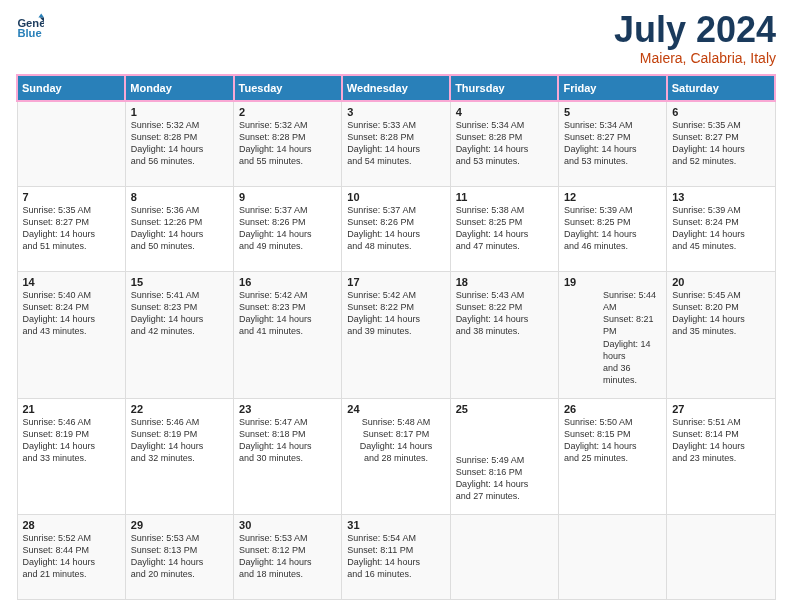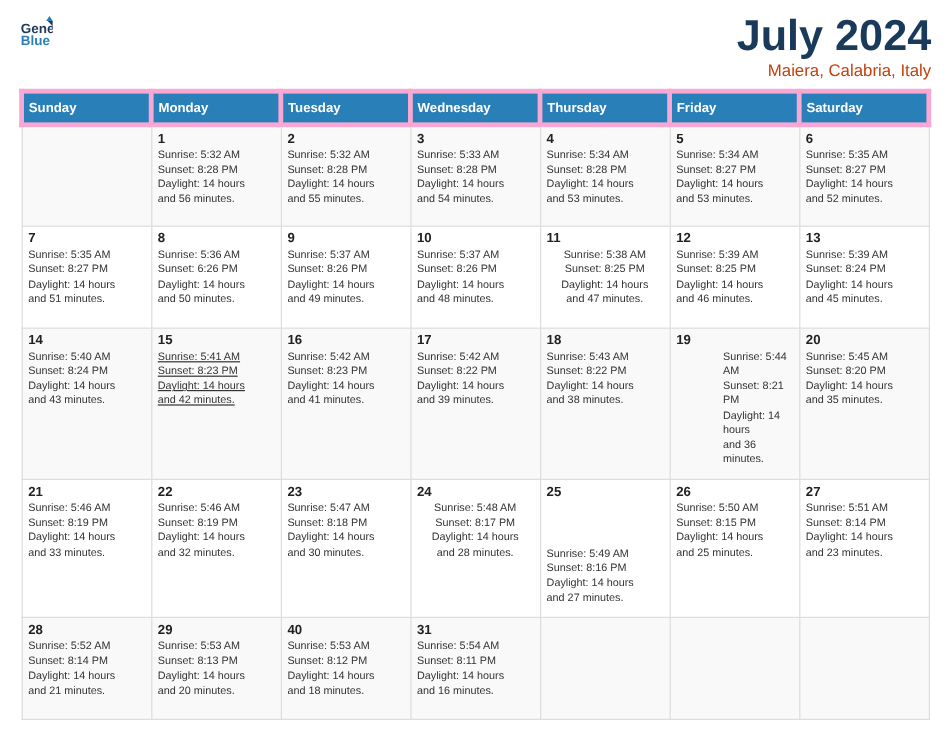--- a/index.html
+++ b/index.html
@@ -53,21 +53,21 @@
       flex: 1;
       font-size: 10px;
     }
     .calendar-table th {
       background: #2980b9;
       color: #fff;
       padding: 6px 4px;
       text-align: left;
       font-size: 11px;
       font-weight: bold;
-      border: 4px solid #f9a8d4;
+      border: 2px solid #f9a8d4;
     }
     .calendar-table td {
       vertical-align: top;
       padding: 4px 5px;
       border: 1px solid #ddd;
       width: calc(100% / 7);
       height: 80px;
     }
     .calendar-table tr:nth-child(odd) td {
       background: #f9f9f9;
@@ -172,41 +172,41 @@
           <td>
             <span class="day-number">7</span>
             <div class="day-info" style="white-space: pre-line;">Sunrise: 5:35 AM
 Sunset: 8:27 PM
 Daylight: 14 hours
 and 51 minutes.</div>
           </td>
           <td>
             <span class="day-number">8</span>
             <div class="day-info" style="white-space: pre-line;">Sunrise: 5:36 AM
-Sunset: 6:26 PM
+Sunset: 12:26 PM
 Daylight: 14 hours
 and 50 minutes.</div>
           </td>
           <td>
             <span class="day-number">9</span>
             <div class="day-info" style="white-space: pre-line;">Sunrise: 5:37 AM
 Sunset: 8:26 PM
 Daylight: 14 hours
 and 49 minutes.</div>
           </td>
           <td>
             <span class="day-number">10</span>
             <div class="day-info" style="white-space: pre-line;">Sunrise: 5:37 AM
 Sunset: 8:26 PM
 Daylight: 14 hours
 and 48 minutes.</div>
           </td>
           <td>
             <span class="day-number">11</span>
-            <div class="day-info" style="white-space: pre-line; text-align: center;">Sunrise: 5:38 AM
+            <div class="day-info" style="white-space: pre-line;">Sunrise: 5:38 AM
 Sunset: 8:25 PM
 Daylight: 14 hours
 and 47 minutes.</div>
           </td>
           <td>
             <span class="day-number">12</span>
             <div class="day-info" style="white-space: pre-line;">Sunrise: 5:39 AM
 Sunset: 8:25 PM
 Daylight: 14 hours
 and 46 minutes.</div>
@@ -222,21 +222,21 @@
         <tr>
           <td>
             <span class="day-number">14</span>
             <div class="day-info" style="white-space: pre-line;">Sunrise: 5:40 AM
 Sunset: 8:24 PM
 Daylight: 14 hours
 and 43 minutes.</div>
           </td>
           <td>
             <span class="day-number">15</span>
-            <div class="day-info" style="white-space: pre-line; text-decoration: underline;">Sunrise: 5:41 AM
+            <div class="day-info" style="white-space: pre-line;">Sunrise: 5:41 AM
 Sunset: 8:23 PM
 Daylight: 14 hours
 and 42 minutes.</div>
           </td>
           <td>
             <span class="day-number">16</span>
             <div class="day-info" style="white-space: pre-line;">Sunrise: 5:42 AM
 Sunset: 8:23 PM
 Daylight: 14 hours
 and 41 minutes.</div>
@@ -318,33 +318,33 @@
             <div class="day-info" style="white-space: pre-line;">Sunrise: 5:51 AM
 Sunset: 8:14 PM
 Daylight: 14 hours
 and 23 minutes.</div>
           </td>
         </tr>
         <tr>
           <td>
             <span class="day-number">28</span>
             <div class="day-info" style="white-space: pre-line;">Sunrise: 5:52 AM
-Sunset: 8:14 PM
+Sunset: 8:44 PM
 Daylight: 14 hours
 and 21 minutes.</div>
           </td>
           <td>
             <span class="day-number">29</span>
             <div class="day-info" style="white-space: pre-line;">Sunrise: 5:53 AM
 Sunset: 8:13 PM
 Daylight: 14 hours
 and 20 minutes.</div>
           </td>
           <td>
-            <span class="day-number">40</span>
+            <span class="day-number">30</span>
             <div class="day-info" style="white-space: pre-line;">Sunrise: 5:53 AM
 Sunset: 8:12 PM
 Daylight: 14 hours
 and 18 minutes.</div>
           </td>
           <td>
             <span class="day-number">31</span>
             <div class="day-info" style="white-space: pre-line;">Sunrise: 5:54 AM
 Sunset: 8:11 PM
 Daylight: 14 hours

